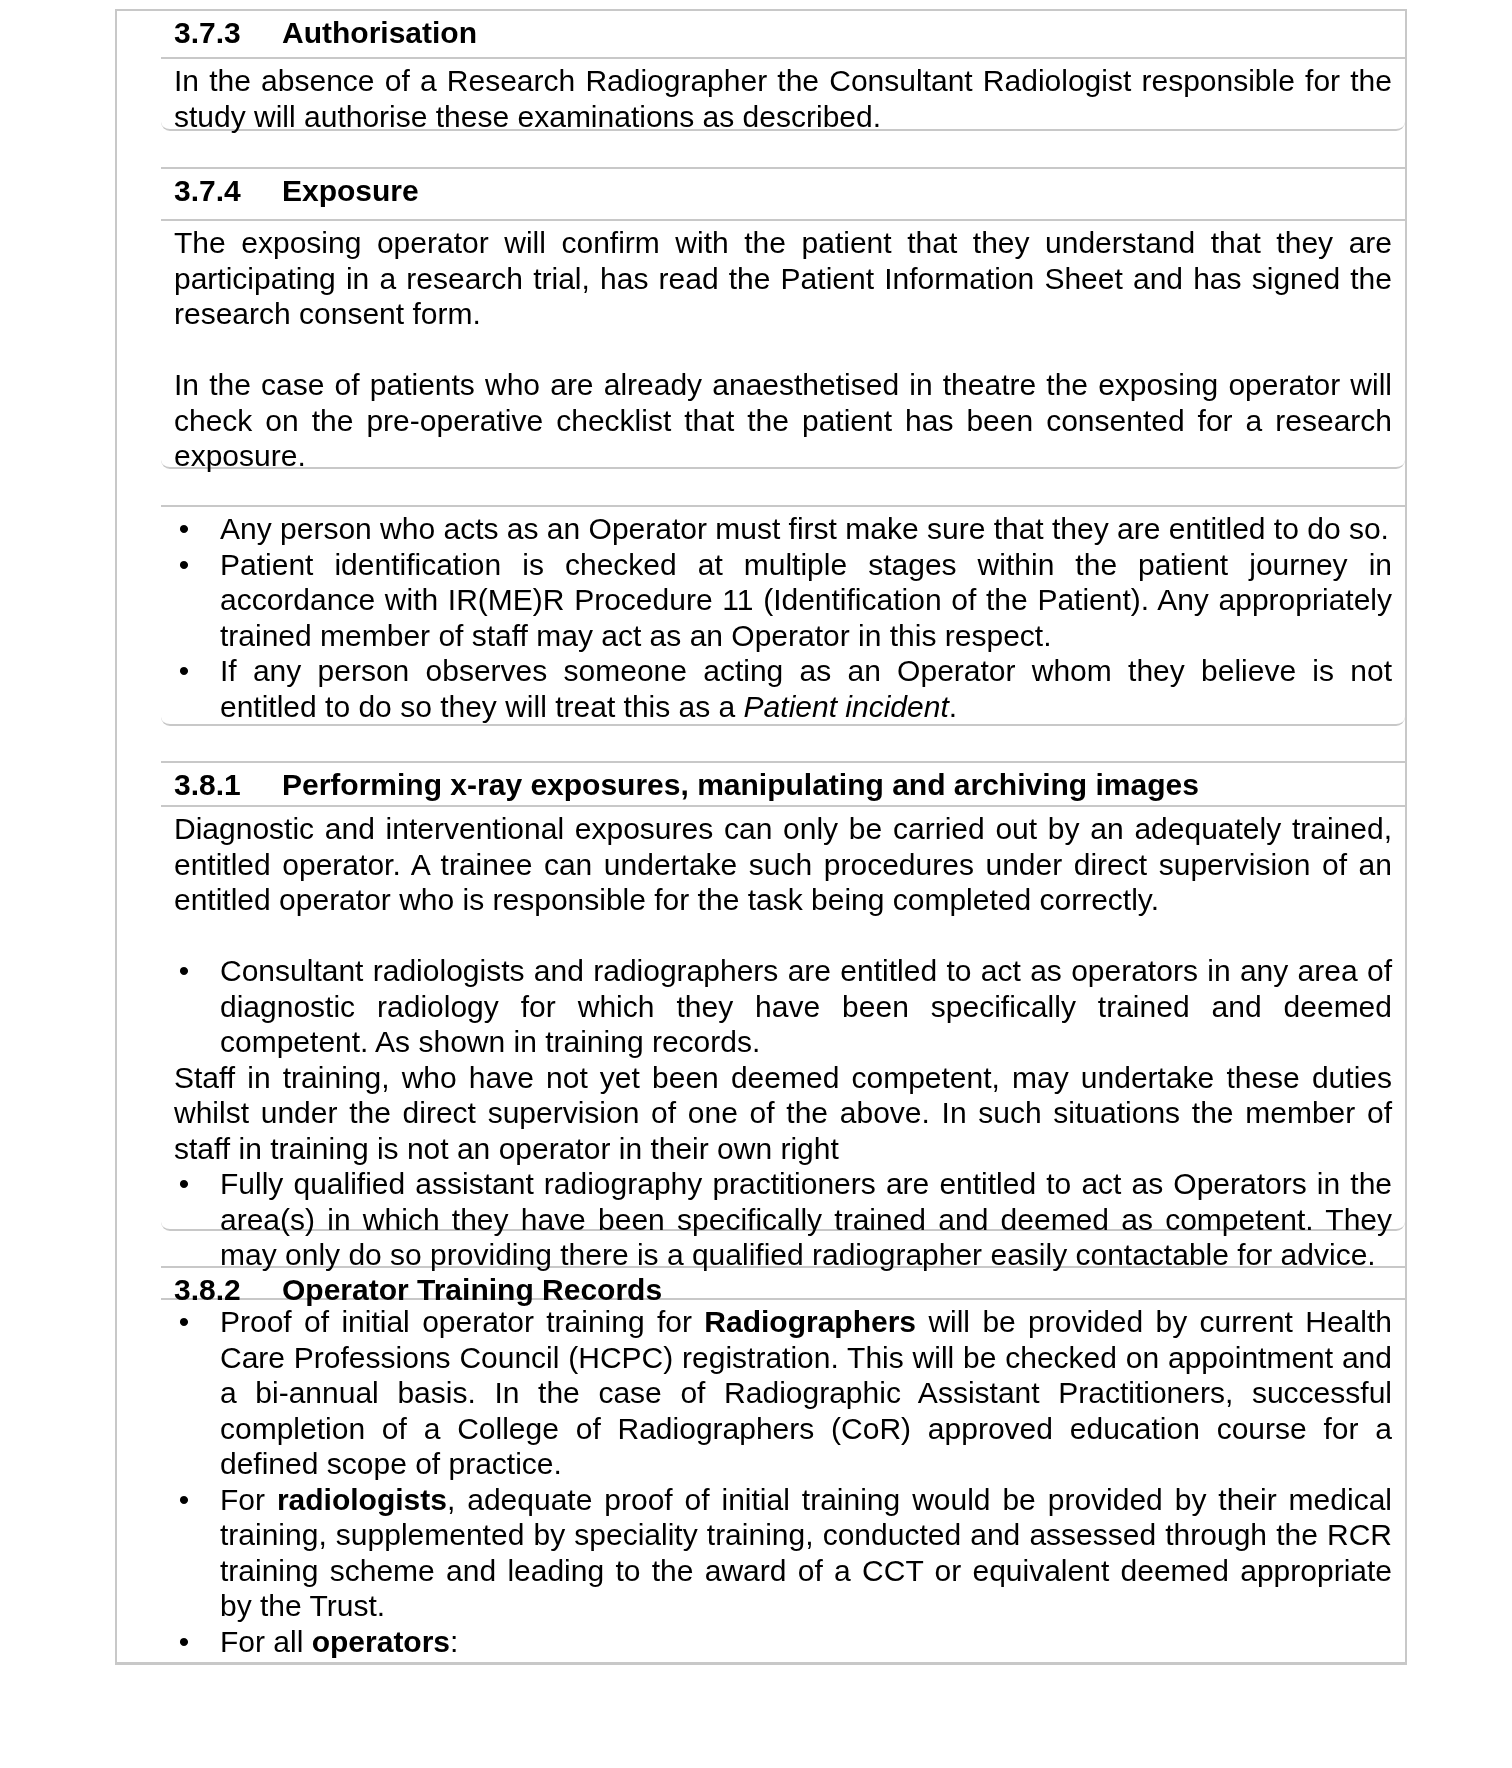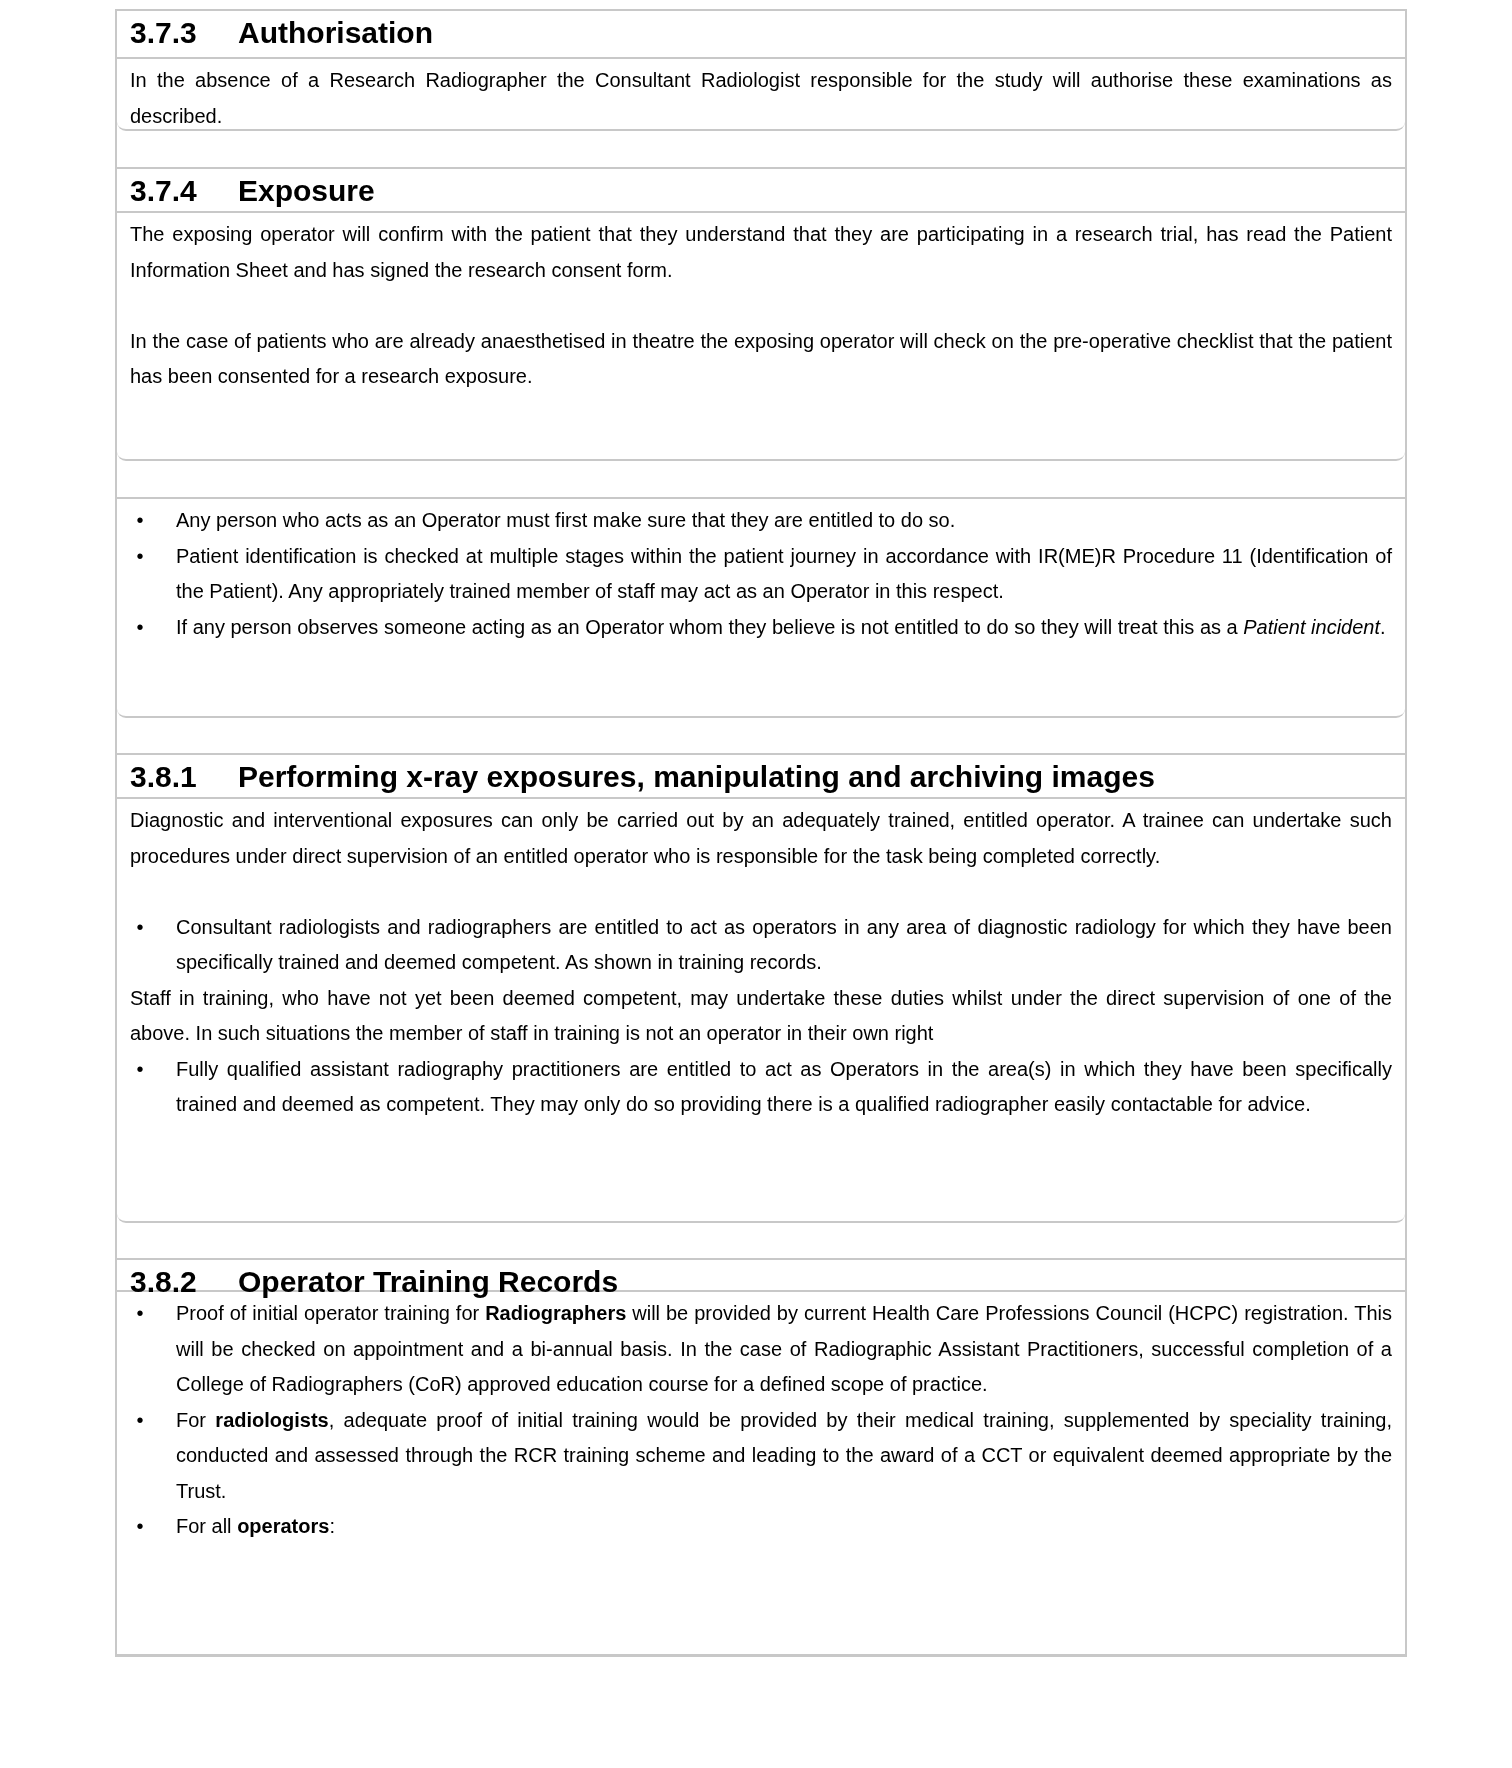--- a/index.html
+++ b/index.html
@@ -1,26 +1,26 @@
 <!DOCTYPE html>
 <html><head>
 <meta charset="utf-8">
 <style>
   html, body { margin: 0; padding: 0; background: #ffffff; }
   body { width: 1512px; height: 1768px; overflow: hidden; position: relative;
          font-family: "Liberation Sans", sans-serif; color: #000; }
   .doc-table { position: absolute; left: 115px; top: 9px; width: 1292px;
                border: 2px solid #c8c8c8; border-bottom: 3px solid #c8c8c8; box-sizing: border-box; }
-  .row { border-bottom: 2px solid #c8c8c8; box-sizing: border-box; padding: 0 13px; }
+  .row { border-bottom: 2px solid #c8c8c8; box-sizing: border-box; padding: 0 13px; margin-left: 44px; }
   .row:last-child { border-bottom: none; }
   .heading { font-weight: bold; font-size: 30px; line-height: 44px; height: 48px; white-space: nowrap; }
   .heading .num { display: inline-block; width: 108px; }
   .heading.h2 .num { width: 75px; }
   .spacer { height: 38px; }
-  .body { font-size: 20px; line-height: 35.5px; text-align: justify; padding-top: 4px; padding-bottom: 4px; border-radius: 9px; }
+  .body { font-size: 30px; line-height: 35.5px; text-align: justify; padding-top: 4px; padding-bottom: 4px; border-radius: 9px; }
   .para { margin: 0; }
   .gap { height: 35.5px; }
   ul.bullets { list-style: none; margin: 0; padding: 0; }
   ul.bullets li { position: relative; padding-left: 46px; text-align: justify; }
   ul.bullets li .bullet { position: absolute; left: 0; top: 0; width: 20px; text-align: center; }
   .b { font-weight: bold; }
   .i { font-style: italic; }
 </style>
 </head>
 <body>
@@ -28,21 +28,21 @@
 <div class="doc-table">
 
   <div class="row heading">
     <span class="num">3.7.3</span><span>Authorisation</span>
   </div>
   <div class="row body" style="height:72px">
     <p class="para">In the absence of a Research Radiographer the Consultant Radiologist responsible for the study will authorise these examinations as described.</p>
   </div>
   <div class="row spacer"></div>
 
-  <div class="row heading" style="height:44px">
+  <div class="row heading" style="height:52px">
     <span class="num">3.7.4</span><span>Exposure</span>
   </div>
   <div class="row body" style="height:248px">
     <p class="para">The exposing operator will confirm with the patient that they understand that they are participating in a research trial, has read the Patient Information Sheet and has signed the research consent form.</p>
     <div class="gap"></div>
     <p class="para">In the case of patients who are already anaesthetised in theatre the exposing operator will check on the pre-operative checklist that the patient has been consented for a research exposure.</p>
   </div>
   <div class="row spacer"></div>
 
   <div class="row body" style="height:219px">

